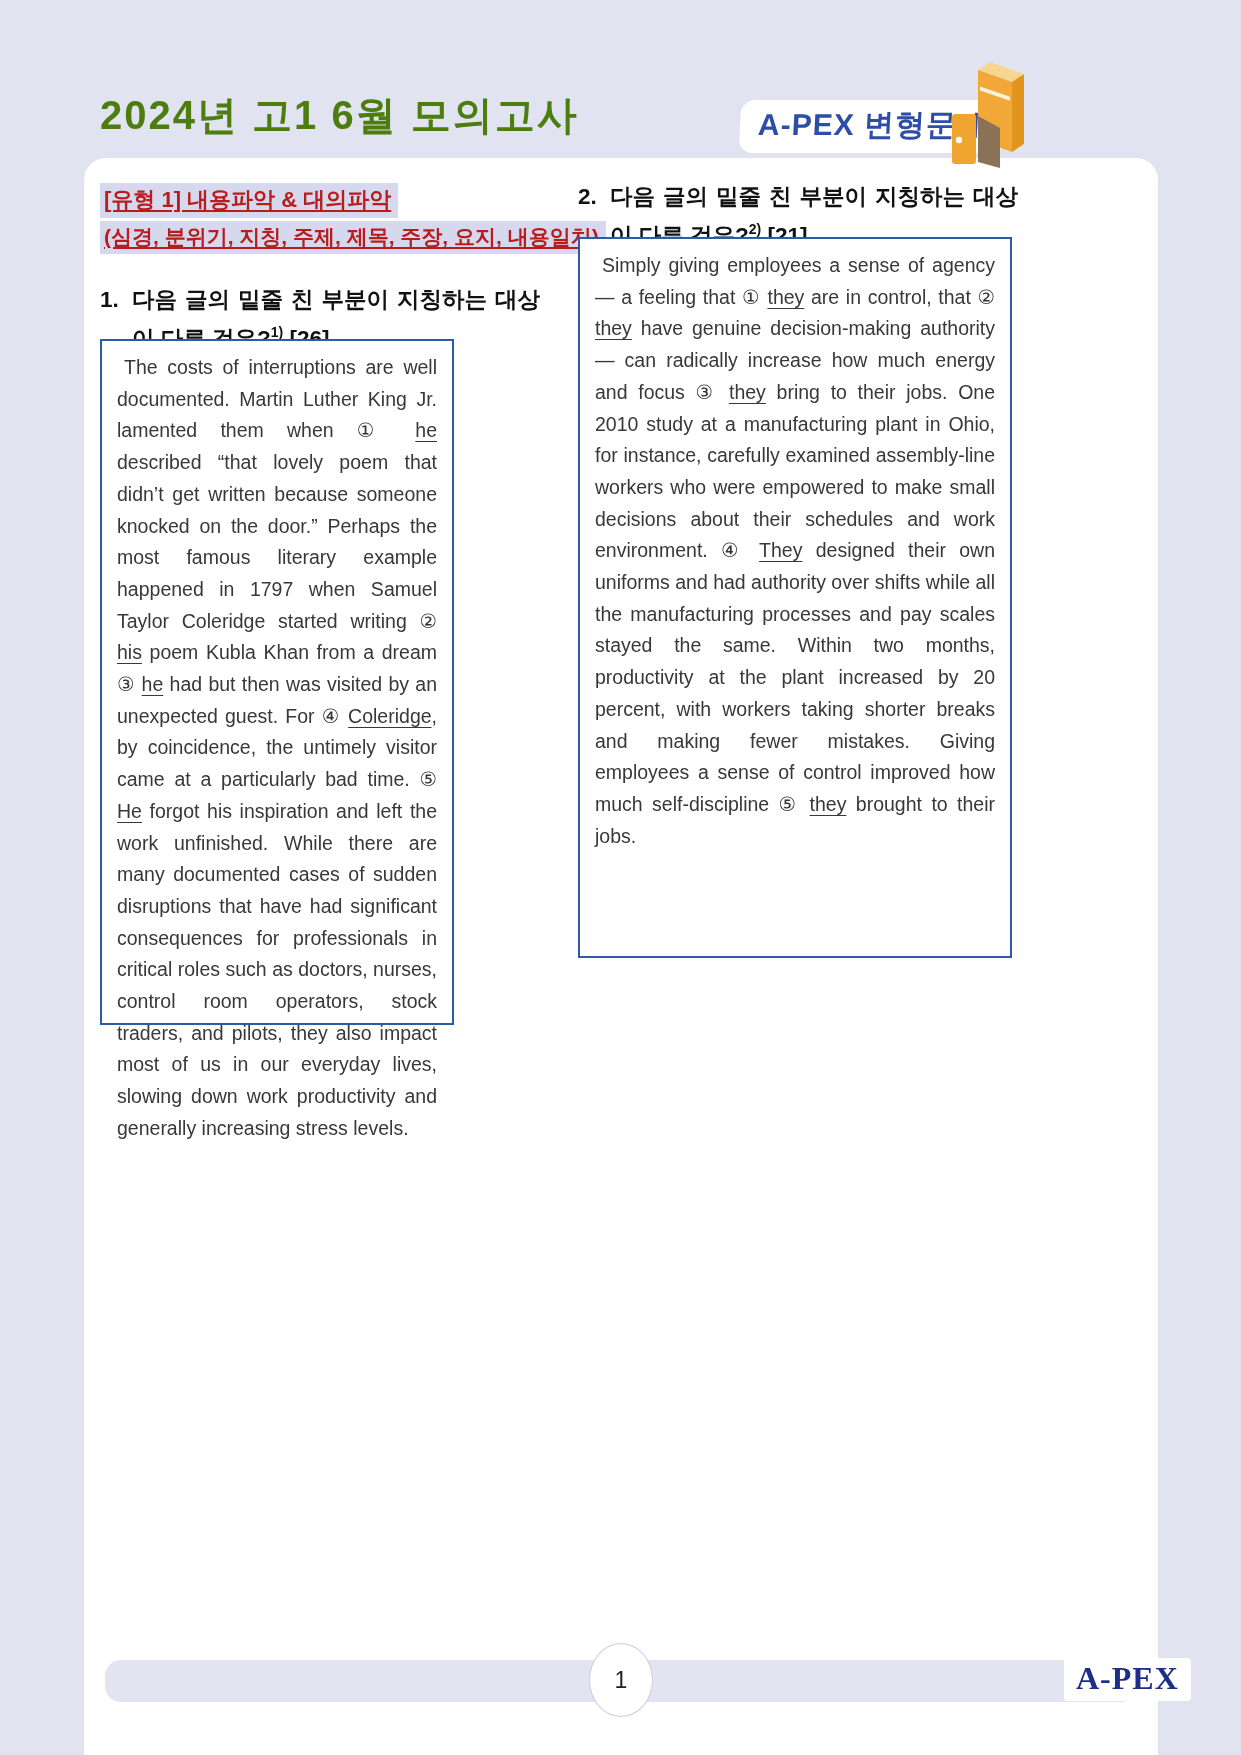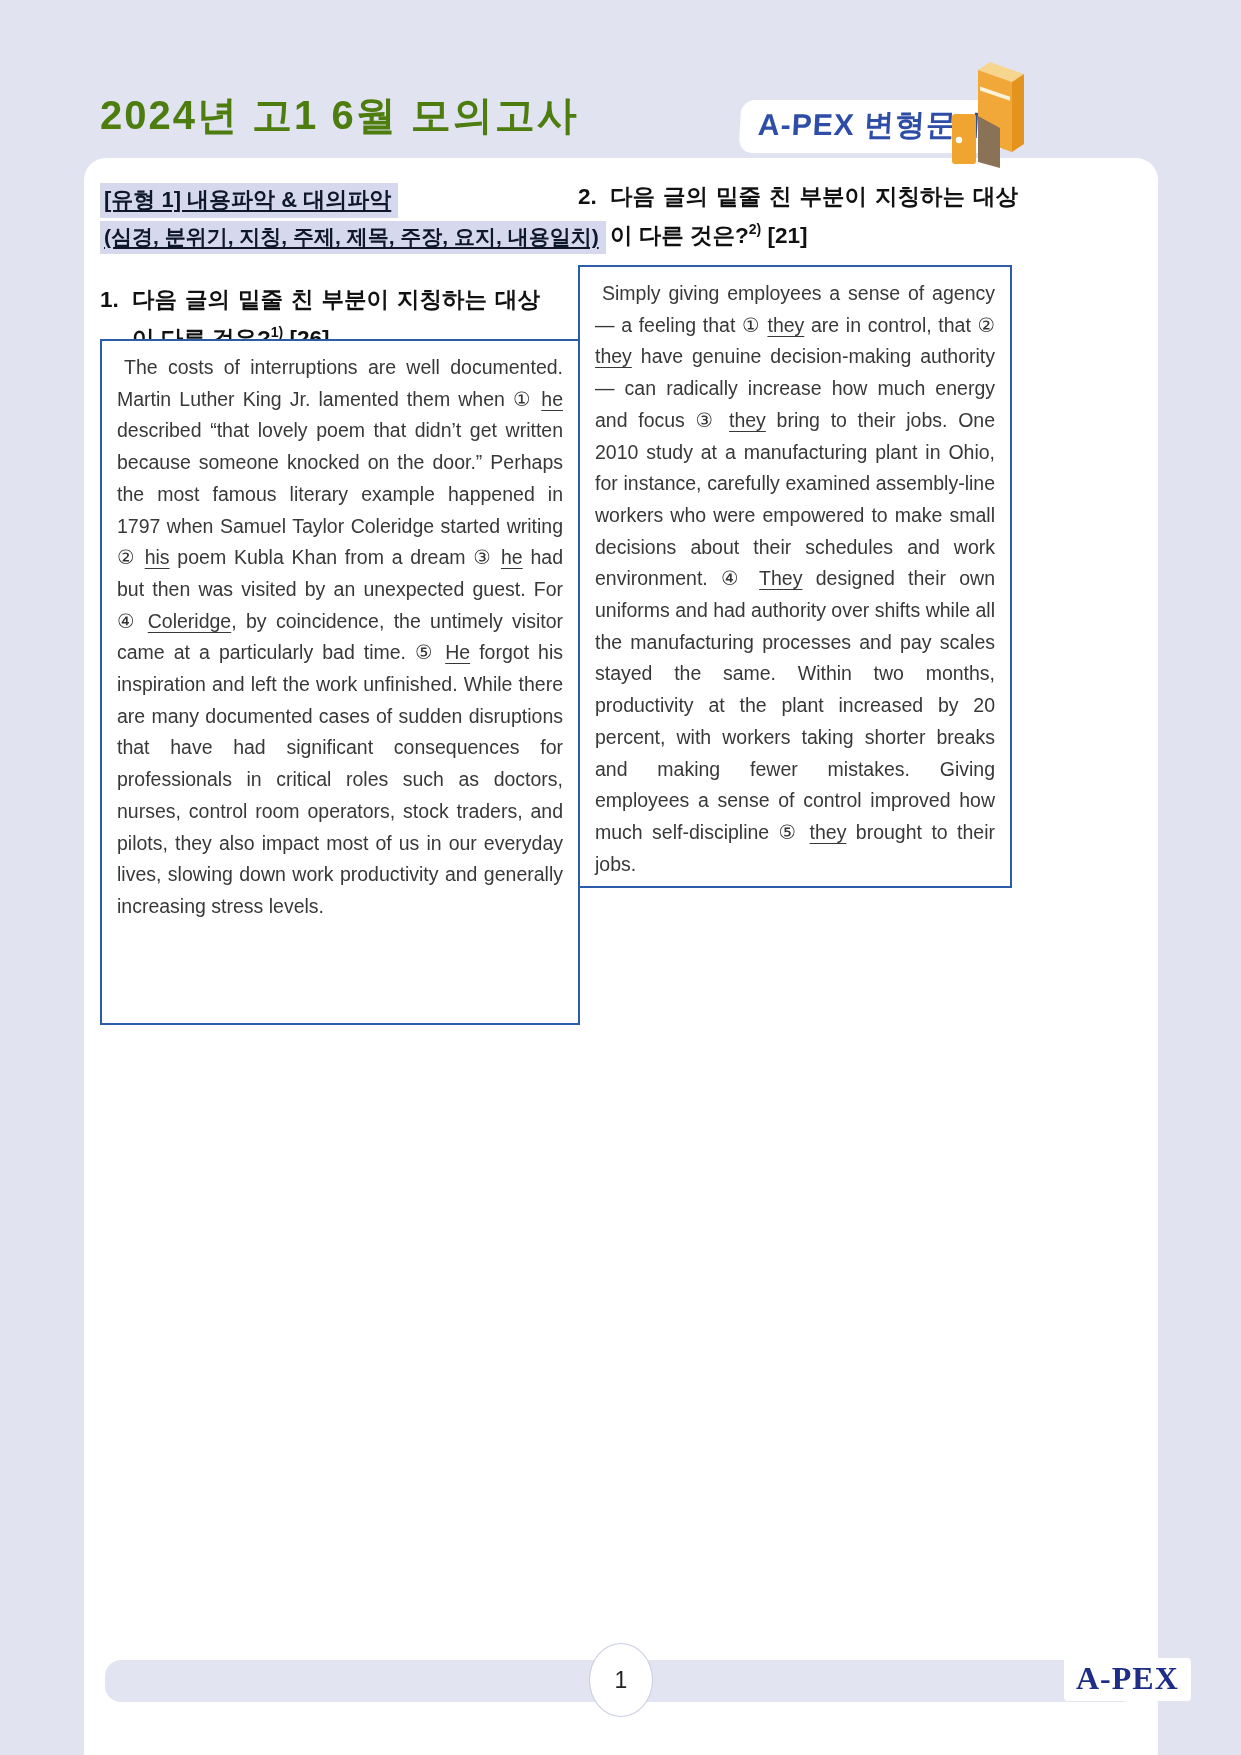--- a/index.html
+++ b/index.html
@@ -21,42 +21,42 @@
   .brand-badge{
     position:absolute;left:740px;top:100px;
     background:#ffffff;border-radius:14px;padding:5px 18px 7px 18px;
     font-size:30px;font-weight:800;color:#2d4da6;letter-spacing:1px;
     white-space:nowrap;transform:skewX(-3deg);
   }
   .book-icon{position:absolute;left:944px;top:60px;width:84px;height:112px;}
   
   .type-line{
     position:absolute;left:100px;
-    display:inline-block;background:#d6d9ee;color:#0f172a;
+    display:inline-block;background:#d6d9ee;color:#b91c1c;
     font-weight:800;text-decoration:underline;text-underline-offset:3px;
     padding:2px 7px 3px 4px;white-space:nowrap;
   }
   .type-header{top:183px;font-size:22px;}
   .type-subheader{top:221px;font-size:21px;}
   
   .q-head{
     position:absolute;display:flex;
     font-size:22.5px;font-weight:800;color:#111;line-height:33px;
   }
   .q-head .q-num{flex:0 0 32px;}
   .q-head .q-text{flex:1;text-align:justify;}
   .q-head sup{font-size:14px;font-weight:800;}
   .q1-head{left:100px;top:283px;width:440px;}
   .q2-head{left:578px;top:180px;width:440px;}
   .passage-box{
     position:absolute;background:#fff;border:2.5px solid #2b5ca9;
     box-sizing:border-box;padding:11px 15px;
   }
-  .box1{left:100px;top:339px;width:480px;height:686px;}
-  .box2{left:578px;top:237px;width:434px;height:623px;margin-top:28px;}
+  .box1{left:100px;top:339px;width:354px;height:686px;}
+  .box2{left:578px;top:237px;width:434px;height:721px;}
   .passage{
     font-size:19.5px;line-height:31.7px;color:#383838;
     text-align:justify;text-indent:7px;
   }
   .passage .cn{color:#333;}
   .passage .ul{text-decoration:underline;text-underline-offset:4px;}
   
   .footer-bar{
     position:absolute;left:105px;top:1660px;width:1032px;height:42px;
     background:#e2e4f2;border-radius:16px;

